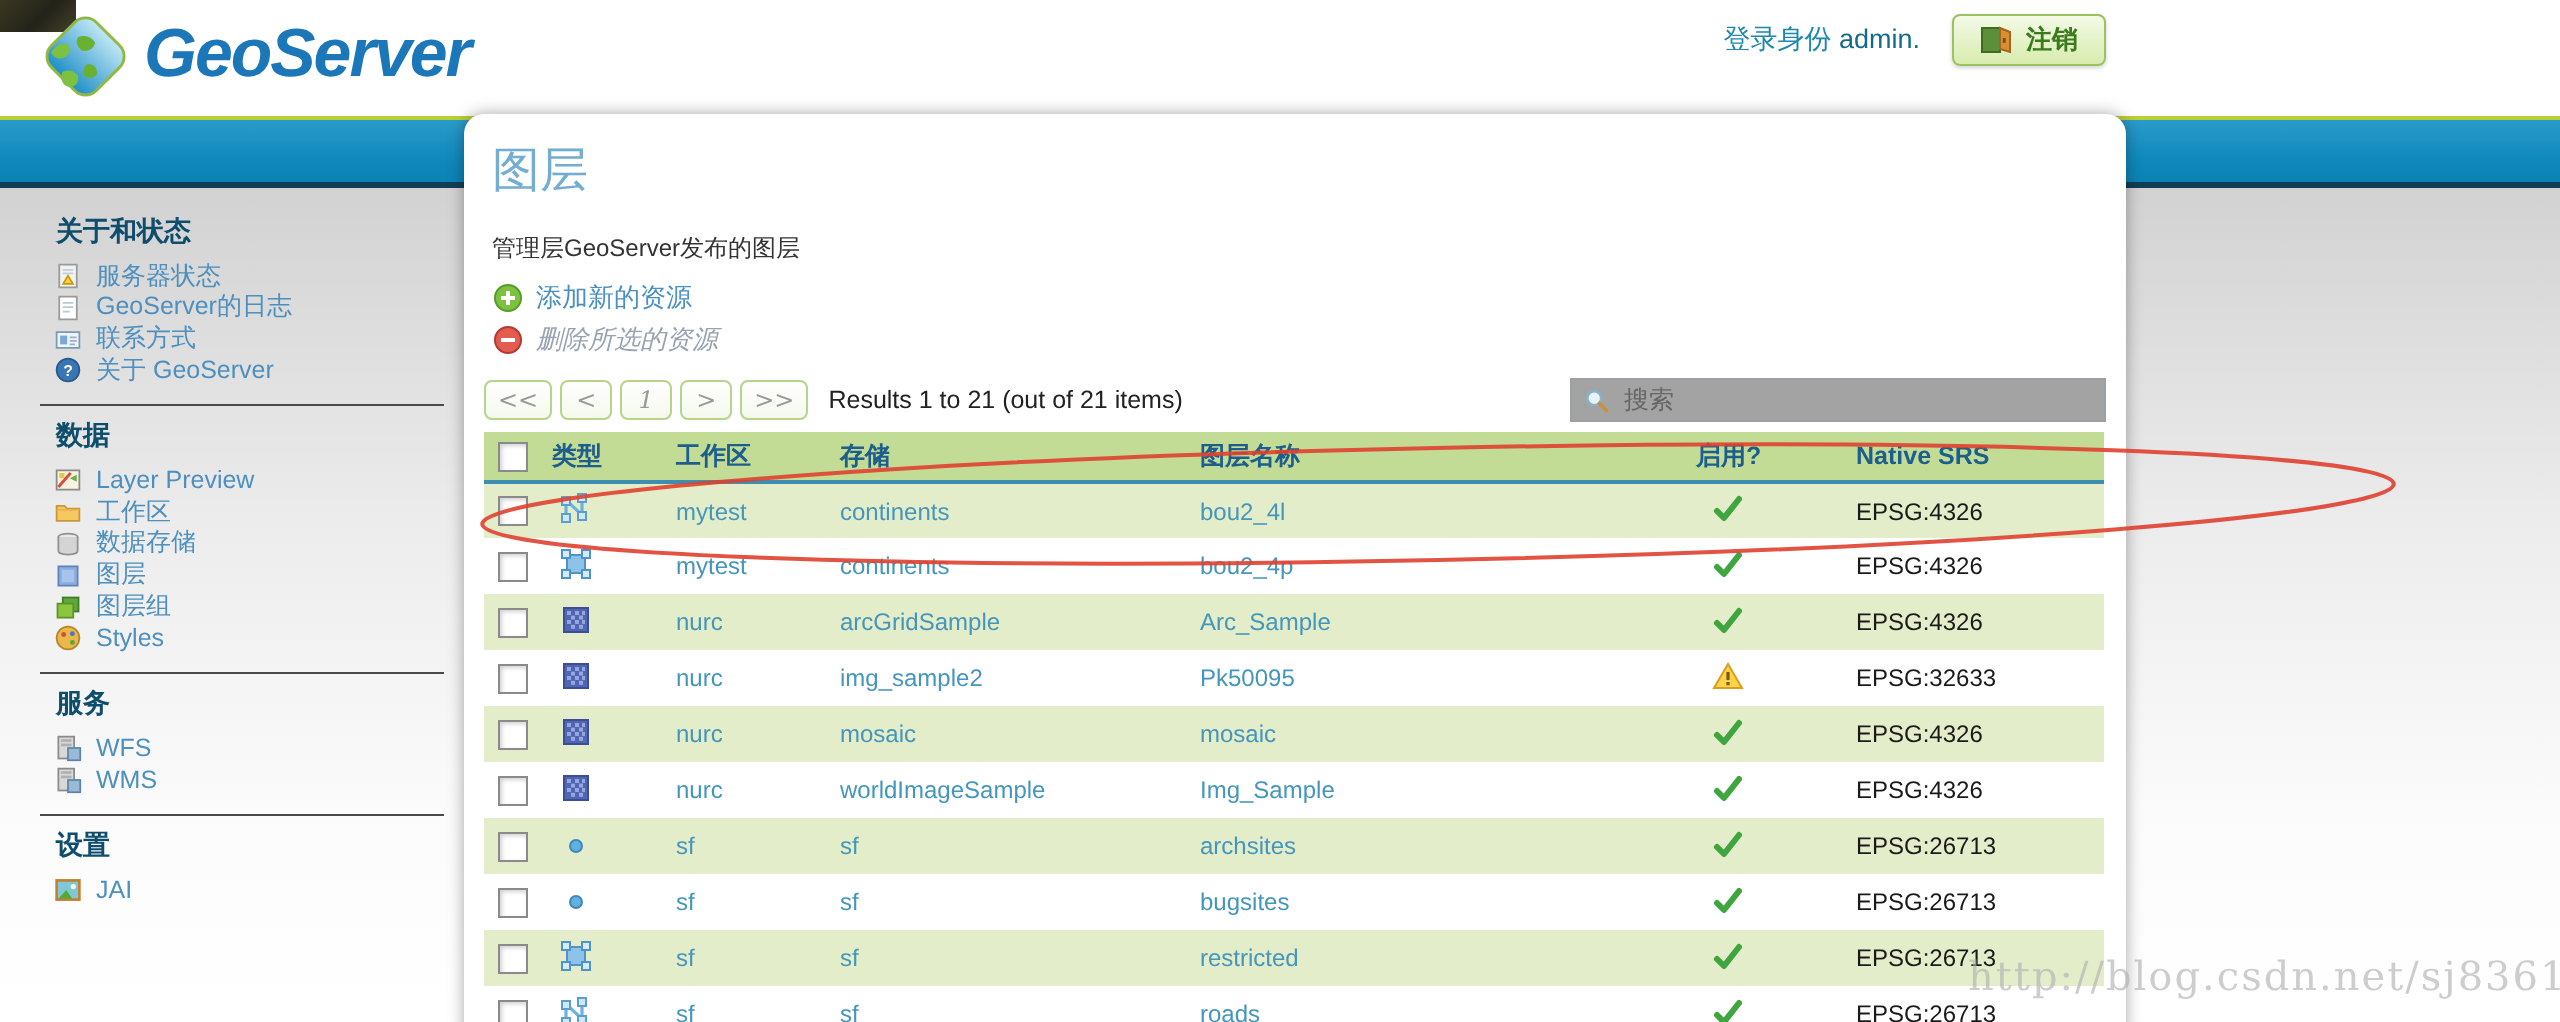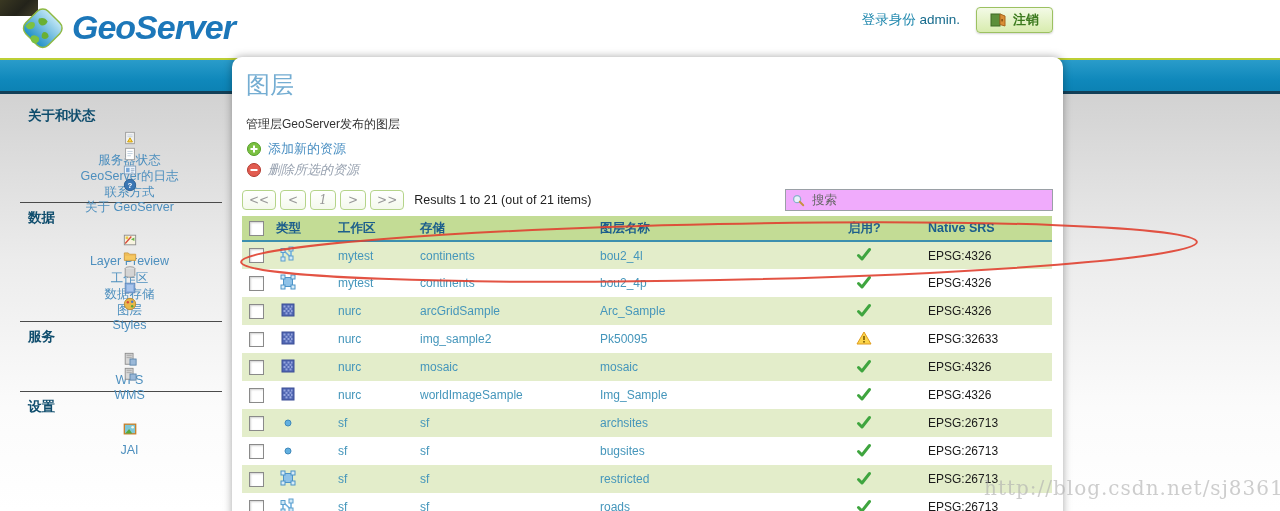--- a/index.html
+++ b/index.html
@@ -23,21 +23,21 @@
   .login-area{position:absolute;top:7px;right:227px;display:flex;align-items:center;gap:16px;height:26px;}
   .login-text{font-size:13.5px;color:#1e87ad;white-space:nowrap;}
   .login-user{color:#156a8c;}
   .logout-btn{display:flex;align-items:center;gap:7px;padding:3px 13px;border:1px solid #9cc161;border-radius:4px;
               background:linear-gradient(#f3fae6,#d8ecae);color:#3c7a1e;font-weight:bold;font-size:13px;
               cursor:pointer;box-shadow:0 1px 2px rgba(0,0,0,.18);}
 
   
   .sidebar{position:absolute;top:94px;left:0;width:232px;padding-top:7px;}
   .sb-title{margin:6px 0 6px 28px;font-size:13.5px;font-weight:bold;color:#0f4d6d;}
-  .sb-item{display:flex;align-items:center;gap:7px;margin:1.8px 0 1.8px 27px;height:14px;cursor:pointer;flex-direction:column;}
+  .sb-item{display:flex;align-items:center;gap:7px;margin:1.8px 0 1.8px 27px;height:14px;cursor:pointer;}
   .sb-link{color:#4d8fbe;font-size:12.5px;text-decoration:none;white-space:nowrap;}
   .sb-divider{border-top:1px solid #4a4a4a;margin:10px 10px 4px 20px;}
   .icon14{width:14px;height:14px;display:inline-block;flex:0 0 14px;}
   .icon14 svg,.icon16 svg{display:block;width:100%;height:100%;}
 
   
   .panel{position:absolute;left:232px;top:57px;width:831px;height:470px;background:#fff;
          border-radius:10px 10px 0 0;box-shadow:0 0 8px rgba(0,0,0,.35);
          padding:8px 10px 0 10px;box-sizing:border-box;}
   .panel-title{font-size:24px;color:#74add2;margin:4px 0 15px 4px;font-weight:normal;}
@@ -48,21 +48,21 @@
   .icon16{width:16px;height:16px;display:inline-block;flex:0 0 16px;}
 
   .toolbar{display:flex;align-items:center;margin:9px 0 2px 0;height:24px;}
   .pg-btn{min-width:26px;height:20px;border:1px solid #b5d48a;border-radius:4px;
           background:linear-gradient(#ffffff,#f4f9ec);color:#999;
           font-family:"DejaVu Serif",serif;font-style:italic;font-size:12px;margin-right:4px;
           display:inline-flex;align-items:center;justify-content:center;cursor:pointer;box-sizing:border-box;}
   .results{font-size:12.5px;color:#222;margin-left:6px;}
   .search-wrap{margin-left:auto;position:relative;}
   .search-input{width:236px;height:20px;border:1px solid #9aa0a6;padding:0 4px 0 26px;font-size:12.5px;
-                color:#444;background:#f0abfc;font-family:Liberation Serif, serif;}
+                color:#444;background:#a3a3a3;font-family:Liberation Serif, serif;}
   .search-input::placeholder{color:#666;opacity:1;}
   .search-icon{position:absolute;left:6px;top:4px;width:14px;height:14px;}
 
   
   .layers-table{border-collapse:collapse;width:810px;margin-top:4px;font-size:12px;table-layout:fixed;}
   .layers-table thead tr{background:#c3dc95;border-bottom:2px solid #3c8fae;}
   .layers-table th{height:24px;text-align:left;color:#1c5e8c;font-size:12.5px;font-weight:bold;
                    padding:0 0 0 4px;cursor:pointer;}
   .layers-table tbody tr{height:28px;}
   tr.odd{background:#e3edca;}
@@ -209,20 +209,29 @@
               <svg viewBox="0 0 16 16">
                 <rect x="2.5" y="2.5" width="11" height="11" fill="#8aaede" stroke="#5c84b8"></rect>
                 <rect x="4.5" y="4.5" width="7" height="7" fill="#a8c4ec"></rect>
               </svg>
             </span>
             <a class="sb-link">图层</a>
           </div>
           <div class="sb-item">
             <span class="icon14">
               <svg viewBox="0 0 16 16">
+                <rect x="5" y="2" width="9" height="8" fill="#5ea83c" stroke="#417a28"></rect>
+                <rect x="2" y="5.5" width="9" height="8" fill="#8cc63f" stroke="#5a9428"></rect>
+              </svg>
+            </span>
+            <a class="sb-link">图层组</a>
+          </div>
+          <div class="sb-item">
+            <span class="icon14">
+              <svg viewBox="0 0 16 16">
                 <circle cx="8" cy="8" r="6.5" fill="#e8b84a" stroke="#b8862a"></circle>
                 <circle cx="5.5" cy="6" r="1.4" fill="#d84a3a"></circle>
                 <circle cx="10.5" cy="5.5" r="1.4" fill="#4a78c8"></circle>
                 <circle cx="10.5" cy="10.5" r="1.4" fill="#58a838"></circle>
               </svg>
             </span>
             <a class="sb-link">Styles</a>
           </div>
         </div>
         <div class="sb-divider"></div>

